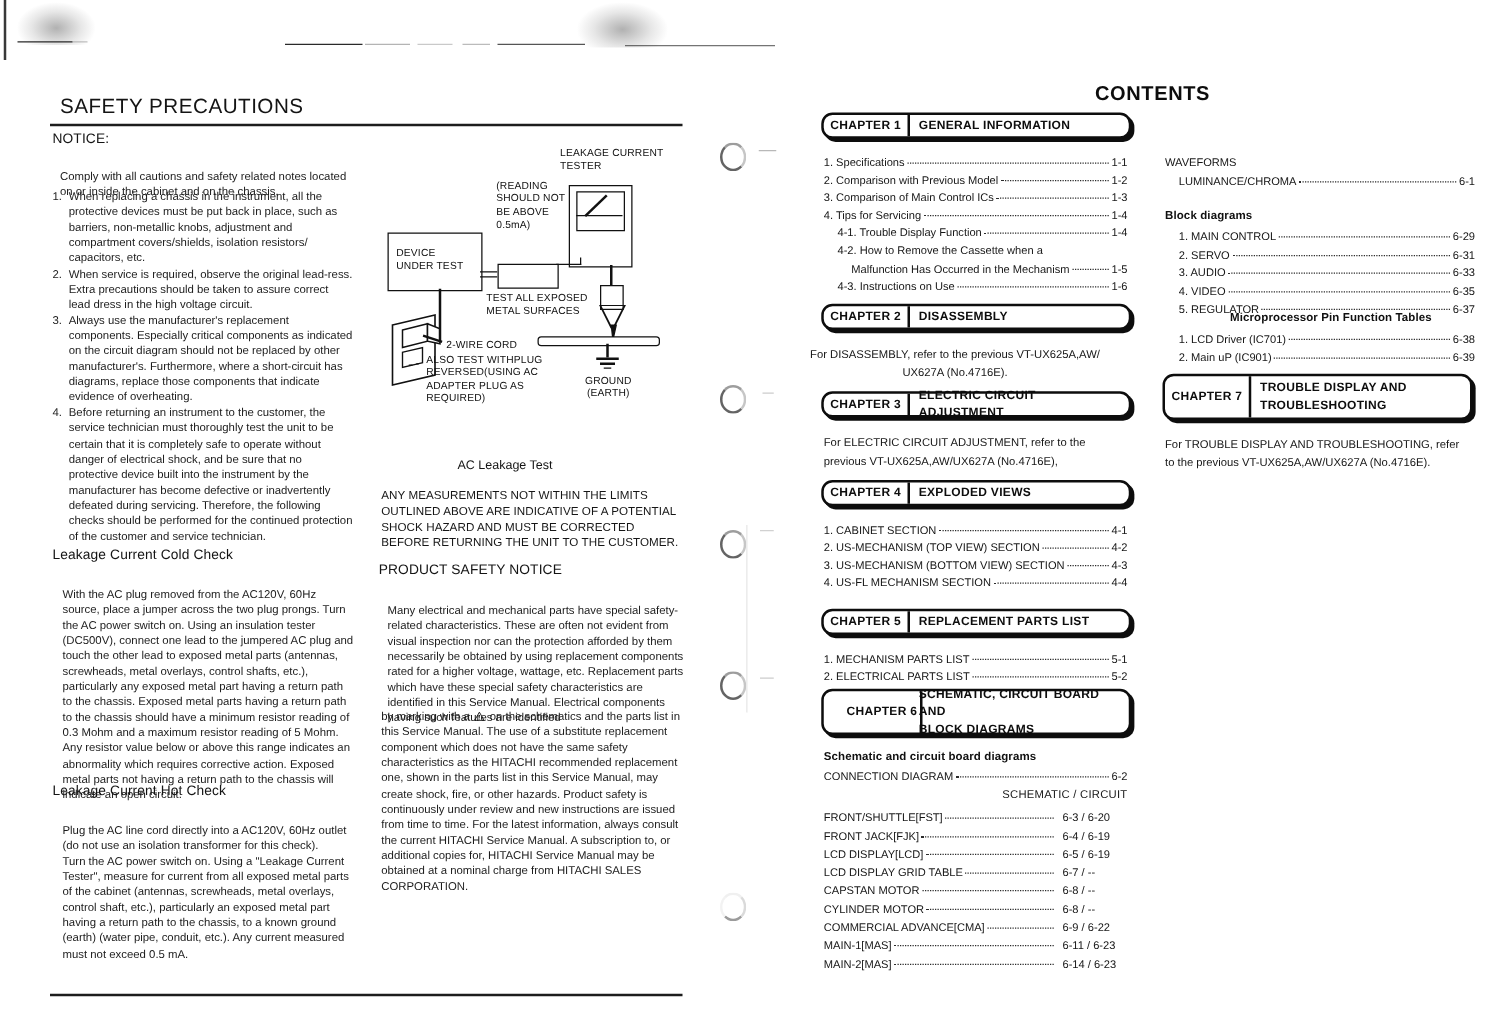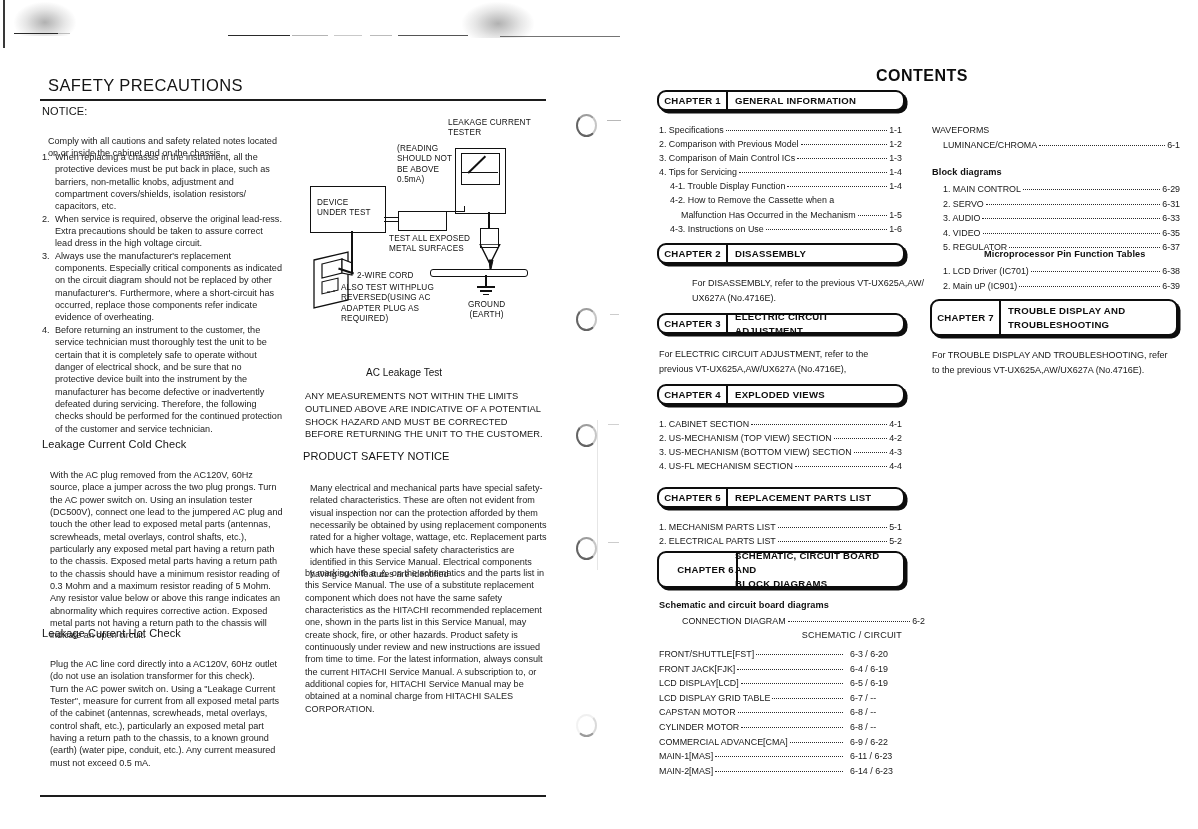--- a/index.html
+++ b/index.html
@@ -159,21 +159,21 @@
     <div>
         <span class="n">1.</span>
         <span class="t">When replacing a chassis in the instrument, all the protective devices must be put back in place, such as barriers, non-metallic knobs, adjustment and compartment covers/shields, isolation resistors/ capacitors, etc.</span>
       </div>
     <div>
         <span class="n">2.</span>
         <span class="t">When service is required, observe the original lead-ress.  Extra precautions should be taken to assure correct lead dress in the high voltage circuit.</span>
       </div>
     <div>
         <span class="n">3.</span>
-        <span class="t">Always use the manufacturer's replacement components.  Especially critical components as indicated on the circuit diagram should not be replaced by other manufacturer's.  Furthermore, where a short-circuit has occurred, replace those components refer indicate evidence of overheating.</span>
+        <span class="t">Always use the manufacturer's replacement components.  Especially critical components as indicated on the circuit diagram should not be replaced by other manufacturer's.  Furthermore, where a short-circuit has diagrams, replace those components that indicate evidence of overheating.</span>
       </div>
     <div>
         <span class="n">4.</span>
         <span class="t">Before returning an instrument to the customer, the service technician must thoroughly test the unit to be certain that it is completely safe to operate without danger of electrical shock, and be sure that no protective device built into the instrument by the manufacturer has become defective or inadvertently defeated during servicing.  Therefore, the following checks should be performed for the continued protection of the customer and service technician.</span>
       </div>
   </div>
 
   <div class="h-sub" style="left:42px;top:438px;">Leakage Current Cold Check</div>
   <div class="body-txt" style="left:50px;top:453px;width:234px;">With the AC plug removed from the AC120V, 60Hz source, place a jumper across the two plug prongs. Turn the AC power switch on.  Using an insulation tester (DC500V), connect one lead to the jumpered AC plug and touch the other lead to exposed metal parts (antennas, screwheads, metal overlays, control shafts, etc.), particularly any exposed metal part having a return path to the chassis.  Exposed metal parts having a return path to the chassis should have a minimum resistor reading of 0.3 Mohm and a maximum resistor reading of 5 Mohm.  Any resistor value below or above this range indicates an abnormality which requires corrective action. Exposed metal parts not having a return path to the chassis will indicate an open circuit.</div>
 
@@ -309,21 +309,21 @@
       <span class="pg">1-6</span>
     </div>
   </div>
 
   <div class="chbox" style="left:657px;top:243px;width:248px;height:21px;">
     <div class="chnum" style="width:69px;">CHAPTER  2</div>
     <div class="chttl" style="left:76px;">
       <span>DISASSEMBLY</span>
     </div>
   </div>
-  <div class="note-txt" style="left:692px;top:276px;width:250px;white-space:pre-line;">For DISASSEMBLY, refer to the previous VT-UX625A,AW/
+  <div class="note-txt" style="left:639px;top:276px;width:250px;white-space:pre-line;text-align:center;">For DISASSEMBLY, refer to the previous VT-UX625A,AW/
 UX627A (No.4716E).</div>
 
   <div class="chbox" style="left:657px;top:313px;width:248px;height:21px;">
     <div class="chnum" style="width:69px;">CHAPTER  3</div>
     <div class="chttl" style="left:76px;">
       <span>ELECTRIC CIRCUIT ADJUSTMENT</span>
     </div>
   </div>
   <div class="note-txt" style="left:659px;top:347px;width:250px;white-space:pre-line;">For ELECTRIC CIRCUIT ADJUSTMENT, refer to the
 previous VT-UX625A,AW/UX627A (No.4716E),</div>
@@ -379,21 +379,21 @@
   <div class="chbox" style="left:657px;top:551px;width:248px;height:37px;">
     <div class="chnum" style="width:79px;padding-left:16px;">CHAPTER  6</div>
     <div class="chttl" style="left:76px;">
       <span>SCHEMATIC, CIRCUIT BOARD AND</span>
       <span>BLOCK DIAGRAMS</span>
     </div>
   </div>
 
   <div class="bold-sub" style="left:659px;top:600px;">Schematic and circuit board diagrams</div>
 
-  <div class="toc" style="left:659px;top:614px;width:243px;margin-left:23px;">
+  <div class="toc" style="left:659px;top:614px;width:243px;">
     <div class="row">
       <span class="lbl">CONNECTION DIAGRAM</span>
       <span class="dots"></span>
       <span class="pg">6-2</span>
     </div>
   </div>
 
   <div class="right-align-head" style="left:759px;top:630px;width:143px;text-align:right;">SCHEMATIC / CIRCUIT</div>
 
   <div class="toc toc2col" style="left:659px;top:647px;width:243px;">

